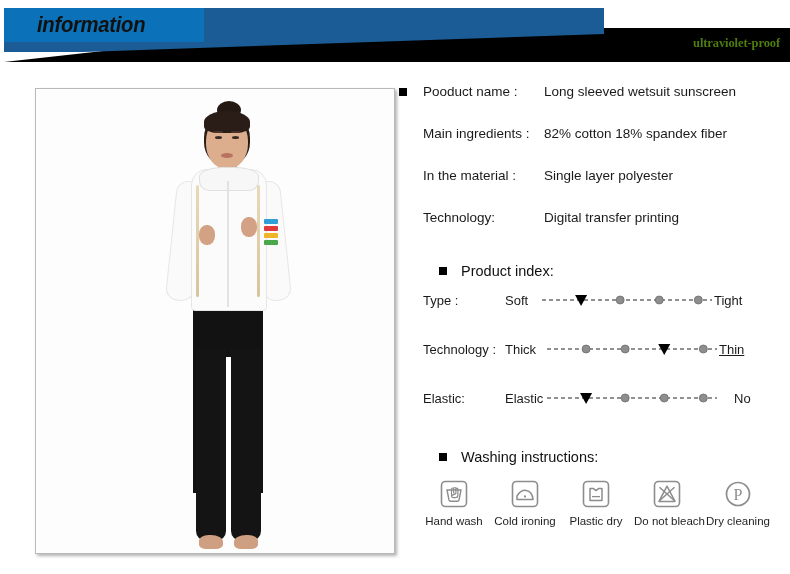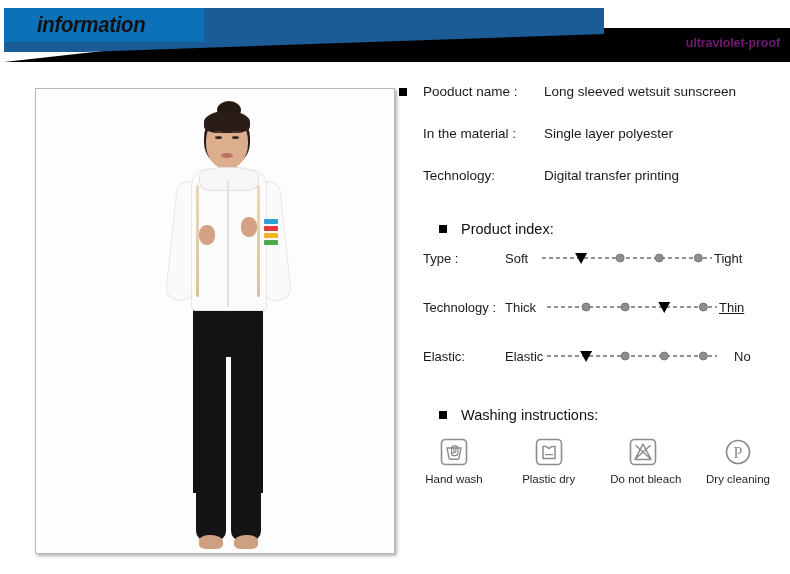--- a/index.html
+++ b/index.html
@@ -63,22 +63,23 @@
     font-family: "Liberation Sans", sans-serif;
     transform: scaleX(0.92);
     transform-origin: left center;
   }
   .hdr-tagline {
     position: absolute;
     right: 14px;
     top: 36px;
     font-size: 12.5px;
     font-weight: bold;
-    color: #701a75;
+    color: #4d7c0f;
     letter-spacing: -0.1px;
+    font-family: Liberation Serif, serif;
   }
 
   
   .photo-panel {
     position: absolute;
     left: 35px;
     top: 88px;
     width: 358px;
     height: 464px;
     border: 1px solid #b9b9b9;
@@ -301,20 +302,24 @@
 
 <div class="content">
 
   <div>
     <div class="spec-row">
       <span class="bullet"></span>
       <span class="spec-label">Pooduct name :</span>
       <span class="spec-value">Long sleeved wetsuit sunscreen</span>
     </div>
     <div class="spec-row">
+      <span class="spec-label">Main ingredients :</span>
+      <span class="spec-value">82% cotton 18% spandex fiber</span>
+    </div>
+    <div class="spec-row">
       <span class="spec-label">In the material :</span>
       <span class="spec-value">Single layer polyester</span>
     </div>
     <div class="spec-row">
       <span class="spec-label">Technology:</span>
       <span class="spec-value">Digital transfer printing</span>
     </div>
   </div>
 
   <div class="section-head">
@@ -377,20 +382,30 @@
         <div class="wash-icon">
           <svg width="30" height="30" viewBox="0 0 30 30">
             <rect x="2.5" y="2.5" width="25" height="25" rx="4" ry="4" fill="none" stroke="#8d8d8d" stroke-width="1.6"></rect>
             <path d="M8 11 L22 11 L20 21 Q19.6 22.2 18.4 22.2 L11.6 22.2 Q10.4 22.2 10 21 Z" fill="none" stroke="#8d8d8d" stroke-width="1.4"></path>
             <path d="M12.5 16.6 L12.5 10.2 Q12.5 9 13.6 9 Q14.7 9 14.7 10.2 L14.7 14.6 M14.7 14.6 L14.7 9.6 Q14.7 8.5 15.8 8.5 Q16.9 8.5 16.9 9.6 L16.9 14.6 M16.9 14.6 L16.9 10.2 Q16.9 9.2 17.9 9.2 Q18.9 9.2 18.9 10.2 L18.9 16 Q18.9 18.6 16.4 18.6 L14 18.6 Q12.5 18.6 12.5 16.6 Z" fill="none" stroke="#8d8d8d" stroke-width="1.2" stroke-linejoin="round"></path>
           </svg>
         </div>
         <div class="wash-label">Hand wash</div>
       </div>
 
+      <div class="wash-item">
+        <div class="wash-icon">
+          <svg width="30" height="30" viewBox="0 0 30 30">
+            <rect x="2.5" y="2.5" width="25" height="25" rx="4" ry="4" fill="none" stroke="#8d8d8d" stroke-width="1.6"></rect>
+            <path d="M7 20.4 L23 20.4 Q22.4 12.4 16 11.4 Q11 10.8 7 17 Z" fill="none" stroke="#8d8d8d" stroke-width="1.5" stroke-linejoin="round"></path>
+            <circle cx="15" cy="17.4" r="1.1" fill="#8d8d8d"></circle>
+          </svg>
+        </div>
+        <div class="wash-label">Cold ironing</div>
+      </div>
 
       <div class="wash-item">
         <div class="wash-icon">
           <svg width="30" height="30" viewBox="0 0 30 30">
             <rect x="2.5" y="2.5" width="25" height="25" rx="4" ry="4" fill="none" stroke="#8d8d8d" stroke-width="1.6"></rect>
             <path d="M9 9.4 L12.2 9.4 L15 11.6 L17.8 9.4 L21 9.4 L21 21.4 L9 21.4 Z" fill="none" stroke="#8d8d8d" stroke-width="1.5" stroke-linejoin="round"></path>
             <line x1="11" y1="17.6" x2="19" y2="17.6" stroke="#8d8d8d" stroke-width="1.3"></line>
           </svg>
         </div>
         <div class="wash-label">Plastic dry</div>

